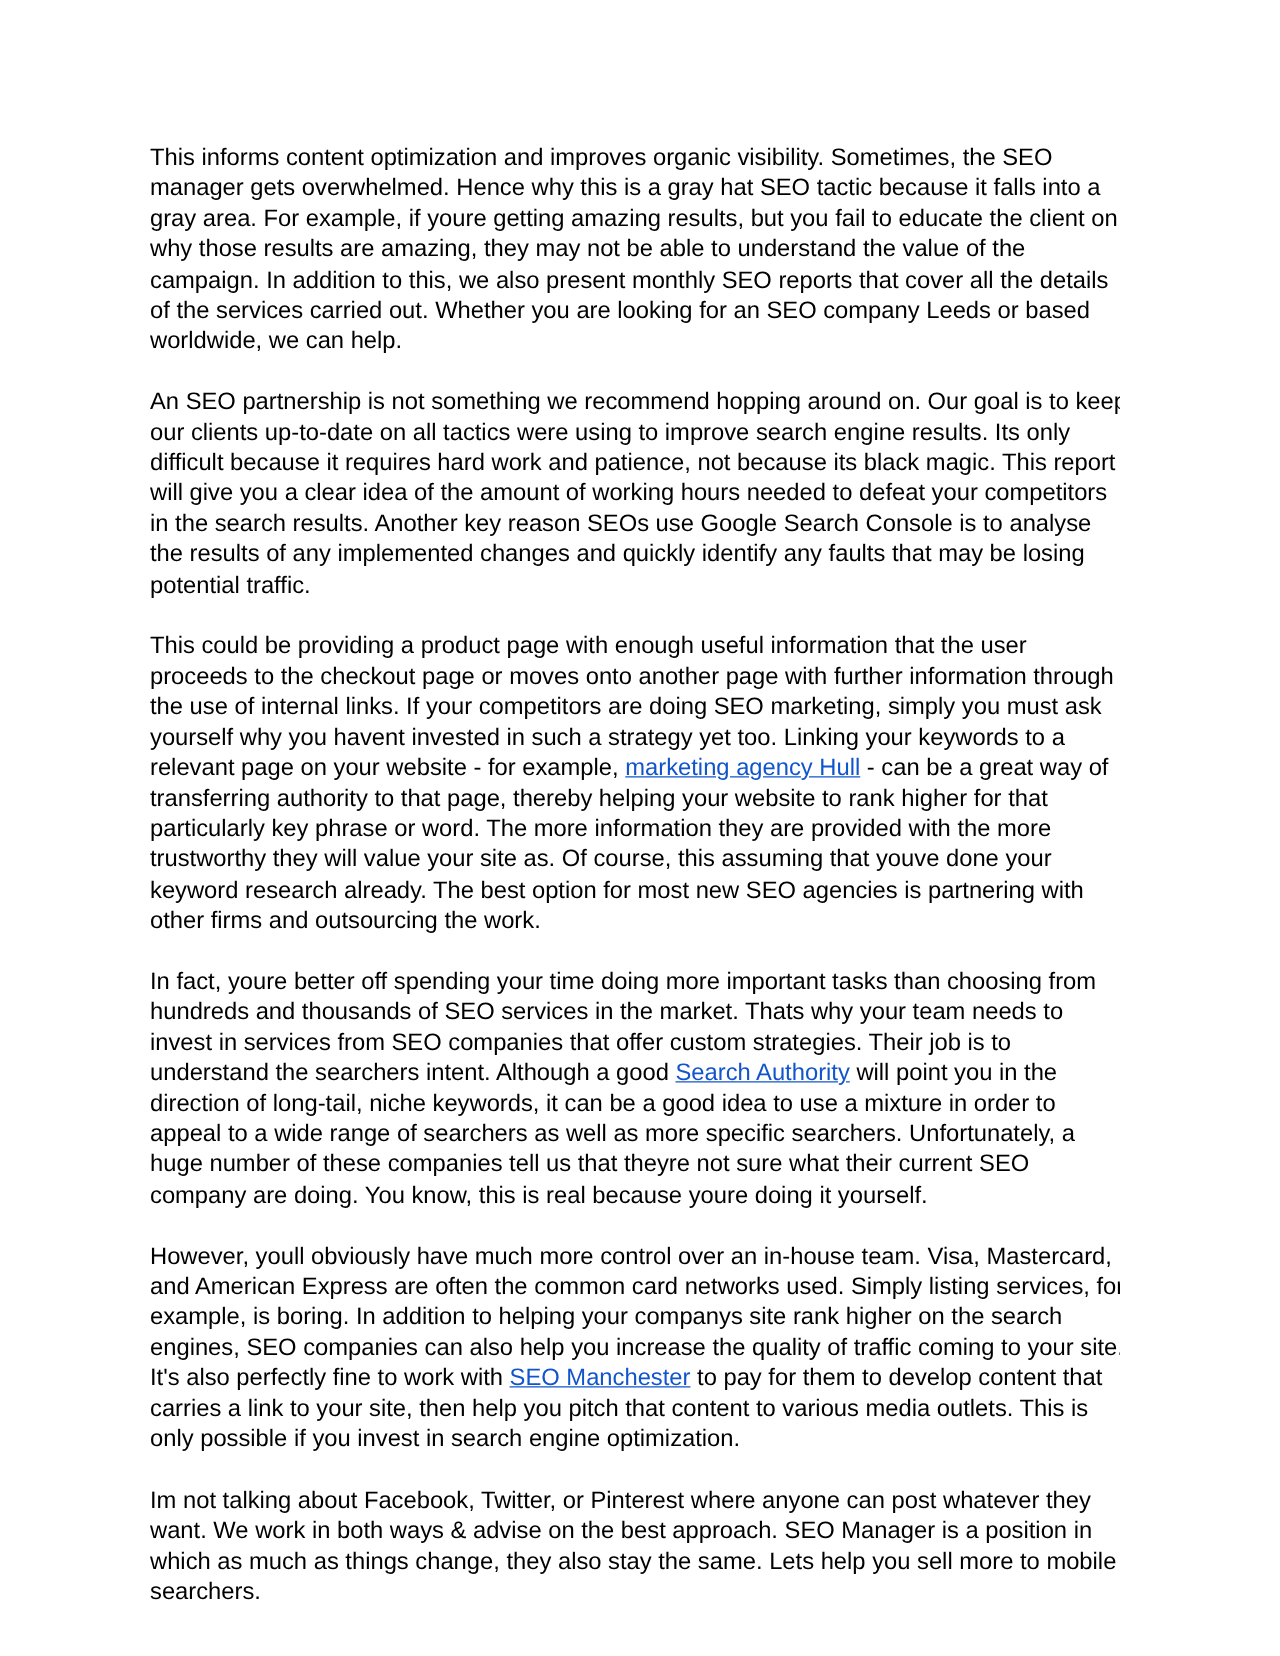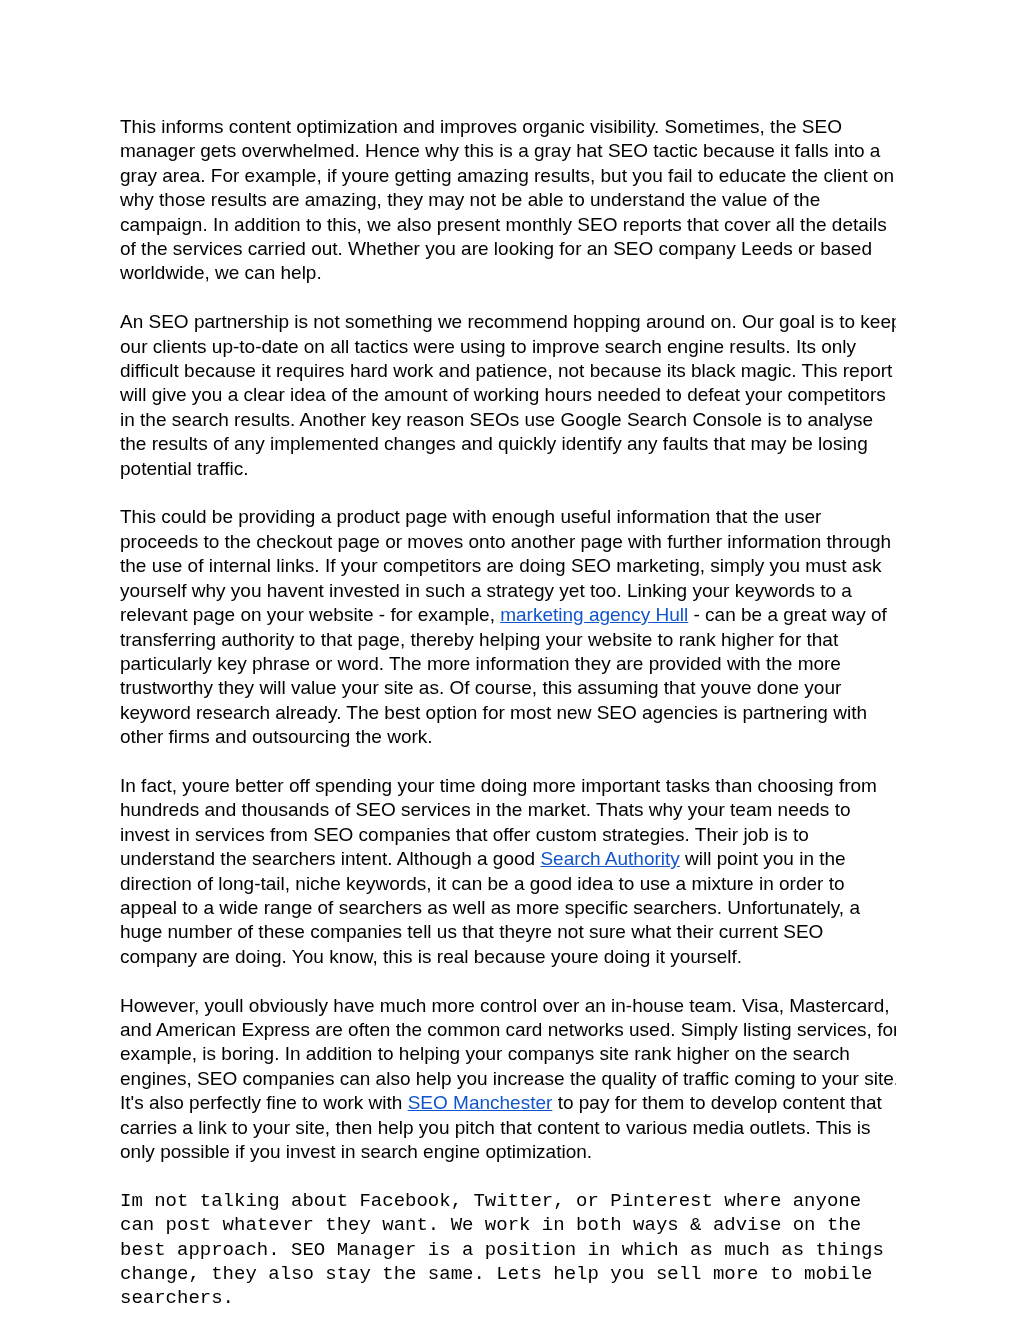--- a/index.html
+++ b/index.html
@@ -24,21 +24,20 @@
     line-height: 24.4px;
     color: #000000;
     text-align: left;
   }
   .doc-body p {
     margin: 0 0 24.4px 0;
     padding: 0;
   }
   .doc-body p:last-child {
     margin-bottom: 13px;
-    font-family: Liberation Mono, monospace;
   }
   a.inline-link {
     cursor: pointer;
   }
 </style>
 </head>
 <body>
 
 <div class="page" style="background: rgb(255, 255, 255);">
   <div class="doc-body" id="doc-body" style="color: rgb(0, 0, 0);">

